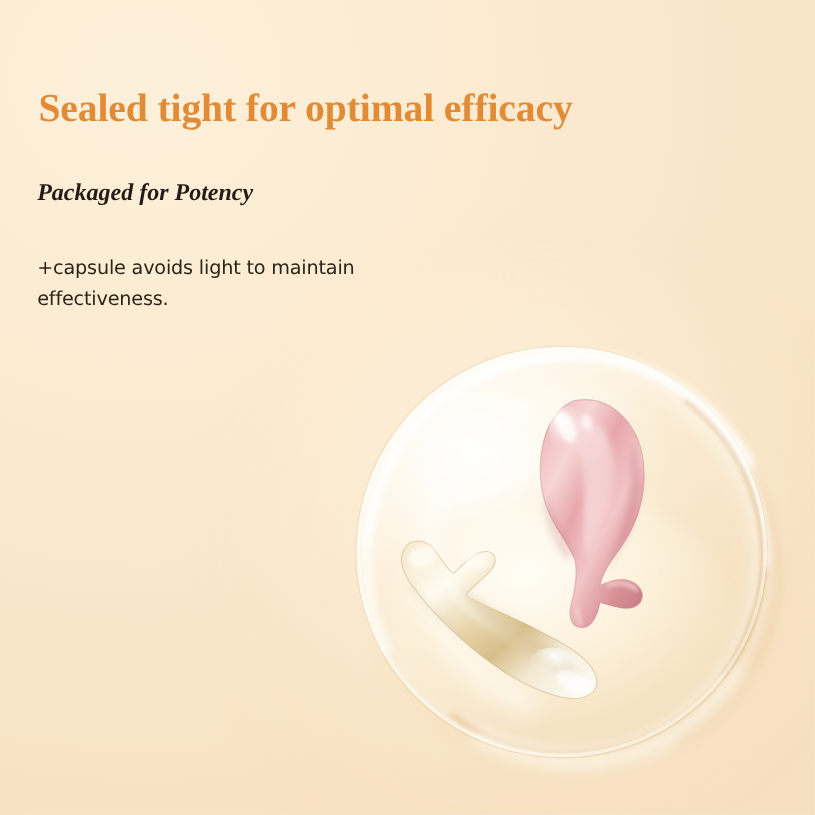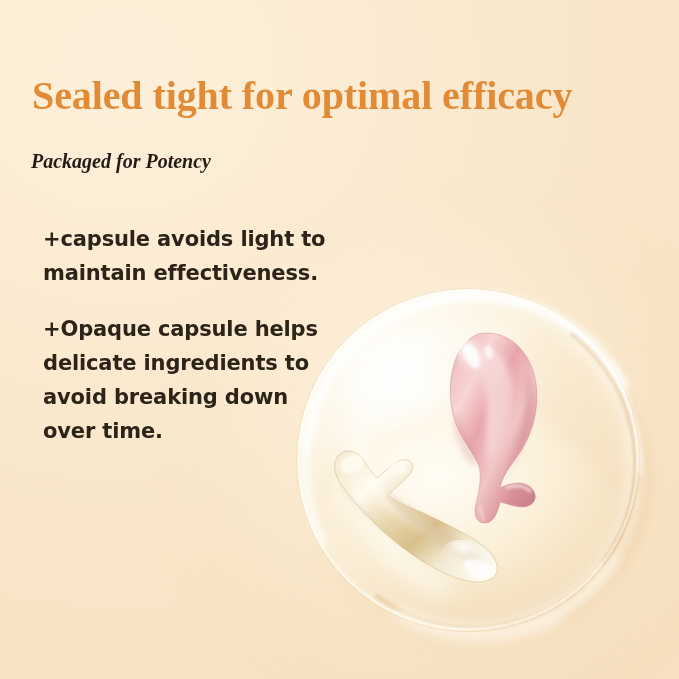--- a/index.html
+++ b/index.html
@@ -164,21 +164,21 @@
   .content > * { pointer-events: auto; }
 
   .headline {
     position: absolute;
     left: 32px;
     top: 74px;
     width: 626px;
     margin: 0;
     font-family: "Liberation Serif", "DejaVu Serif", serif;
     font-weight: bold;
-    font-size: 40px;
+    font-size: 33px;
     line-height: 1.08;
     letter-spacing: -0.1px;
     color: #e28b36;
     white-space: nowrap;
   }
 
   .subhead {
     position: absolute;
     left: 31px;
     top: 150px;
@@ -187,25 +187,25 @@
     font-weight: bold;
     font-style: italic;
     font-size: 20px;
     line-height: 1.1;
     color: #241c14;
   }
 
   .bullet {
     position: absolute;
     left: 31px;
-    margin: 12px;
+    margin: 0;
     width: 300px;
     font-family: "DejaVu Sans", "Liberation Sans", sans-serif;
-    font-weight: 700;
-    font-size: 21px;
+    font-weight: 400;
+    font-size: 16px;
     line-height: 1.62;
     color: #2c2418;
     letter-spacing: -0.15px;
   }
   .bullet-1 { top: 210px; }
   .bullet-2 { top: 300px; }
 </style>
 </head>
 <body>
 
@@ -341,16 +341,15 @@
     </div>
   </div>
 
   <div class="content">
     <h1 class="headline">Sealed tight for optimal efficacy</h1>
 
     <h2 class="subhead">Packaged for Potency</h2>
 
     <p class="bullet bullet-1">+capsule avoids light to maintain effectiveness.</p>
 
-    <p class="bullet bullet-2">+Opaque capsule helps delicate ingredients to avoid breaking down over time.</p>
   </div>
 
 </div>
 
 </body></html>

